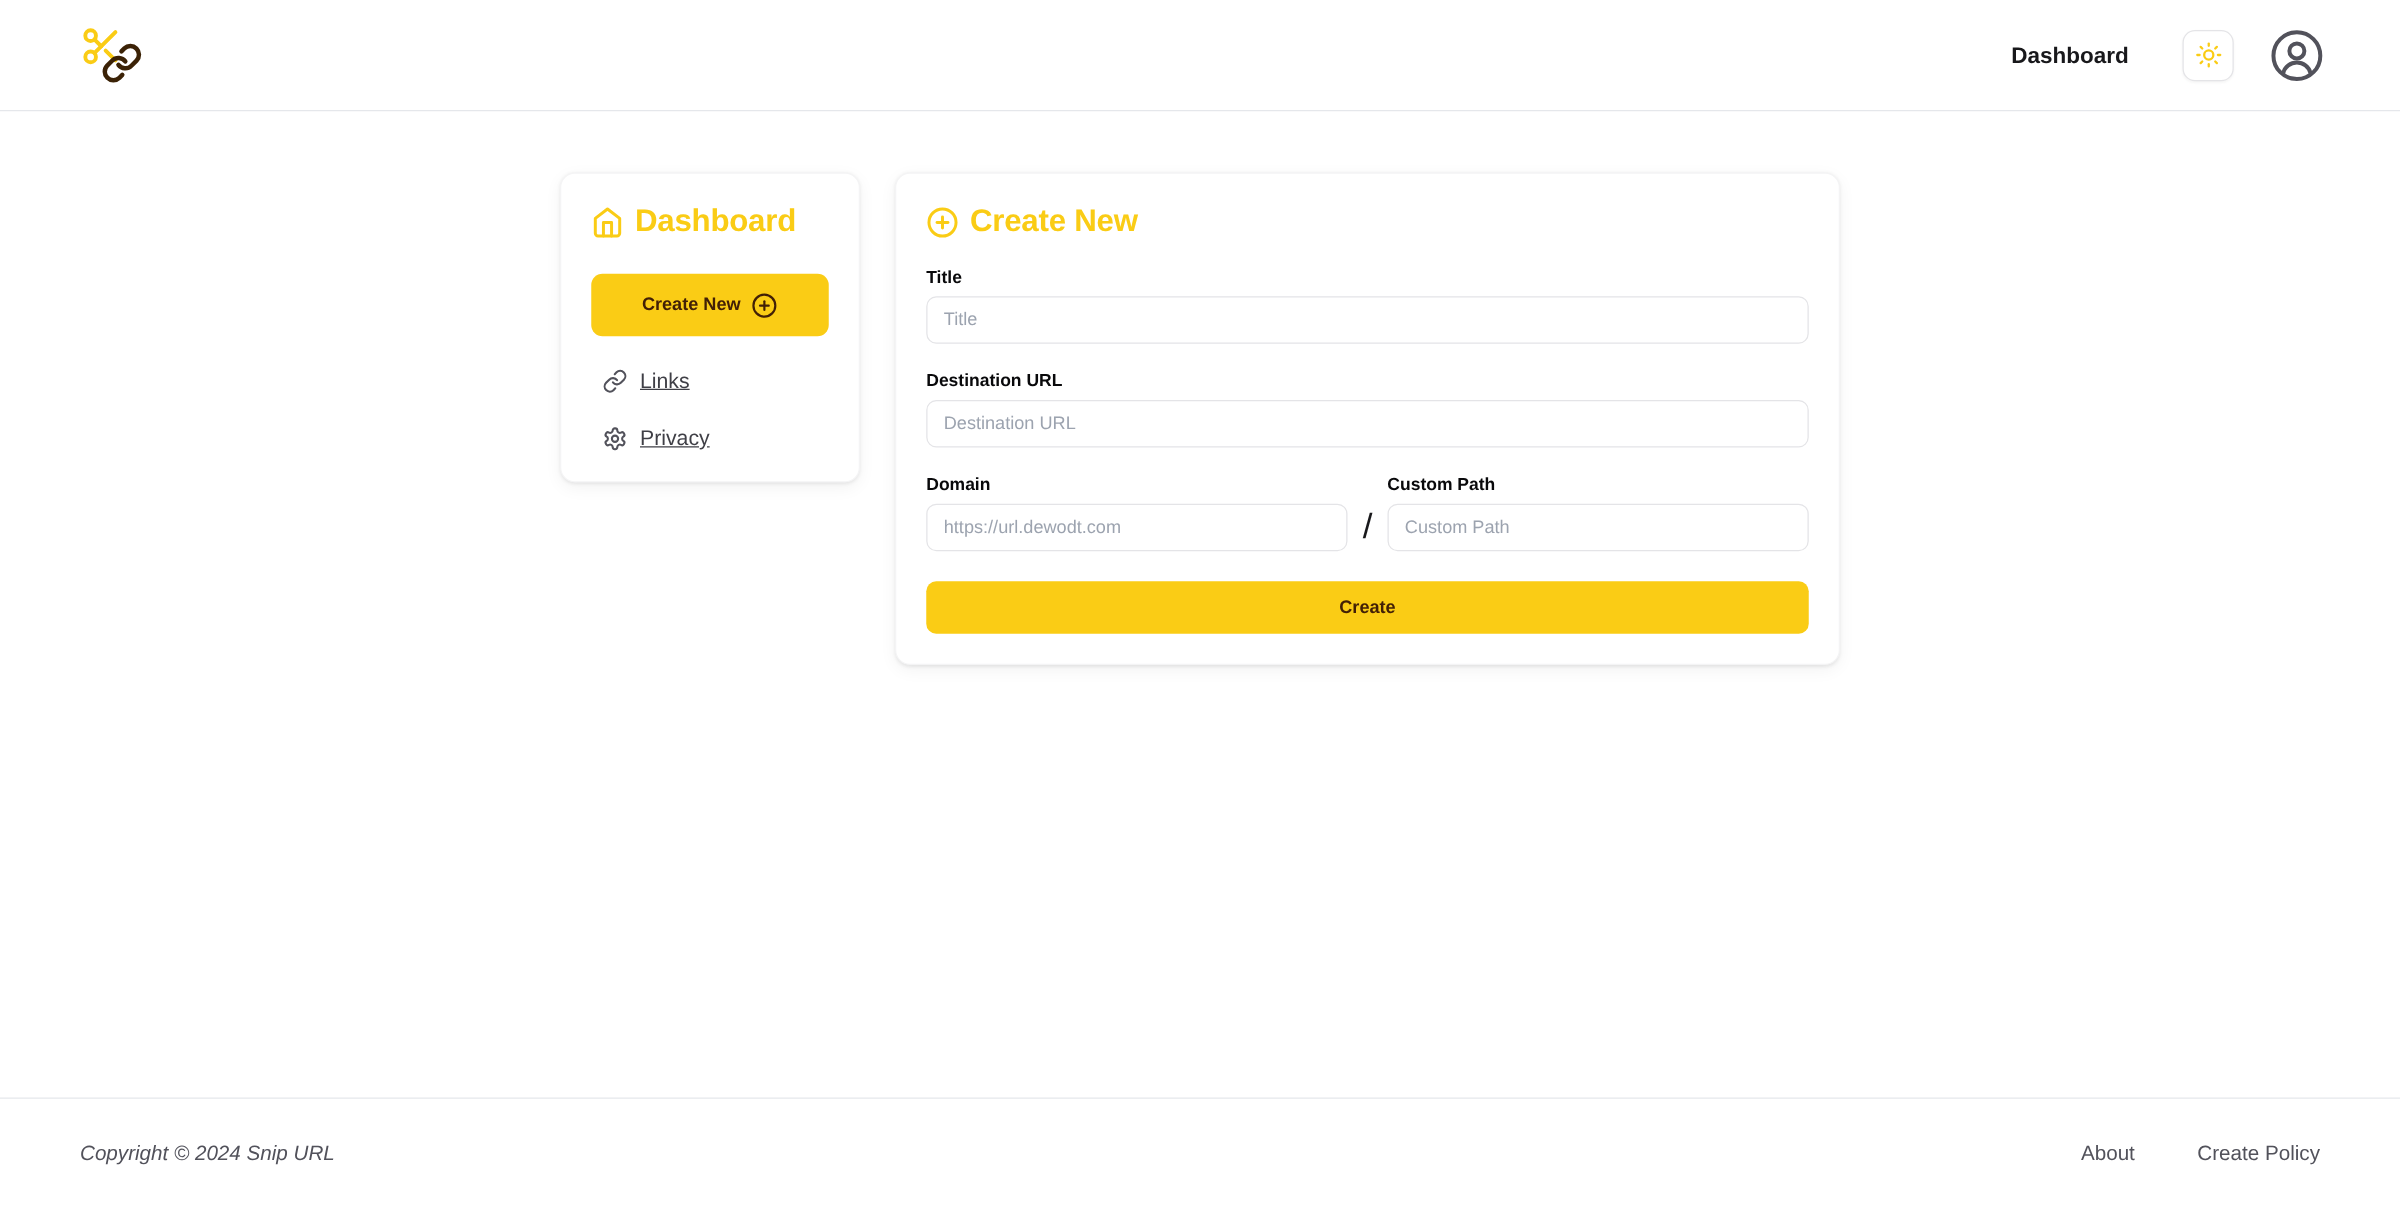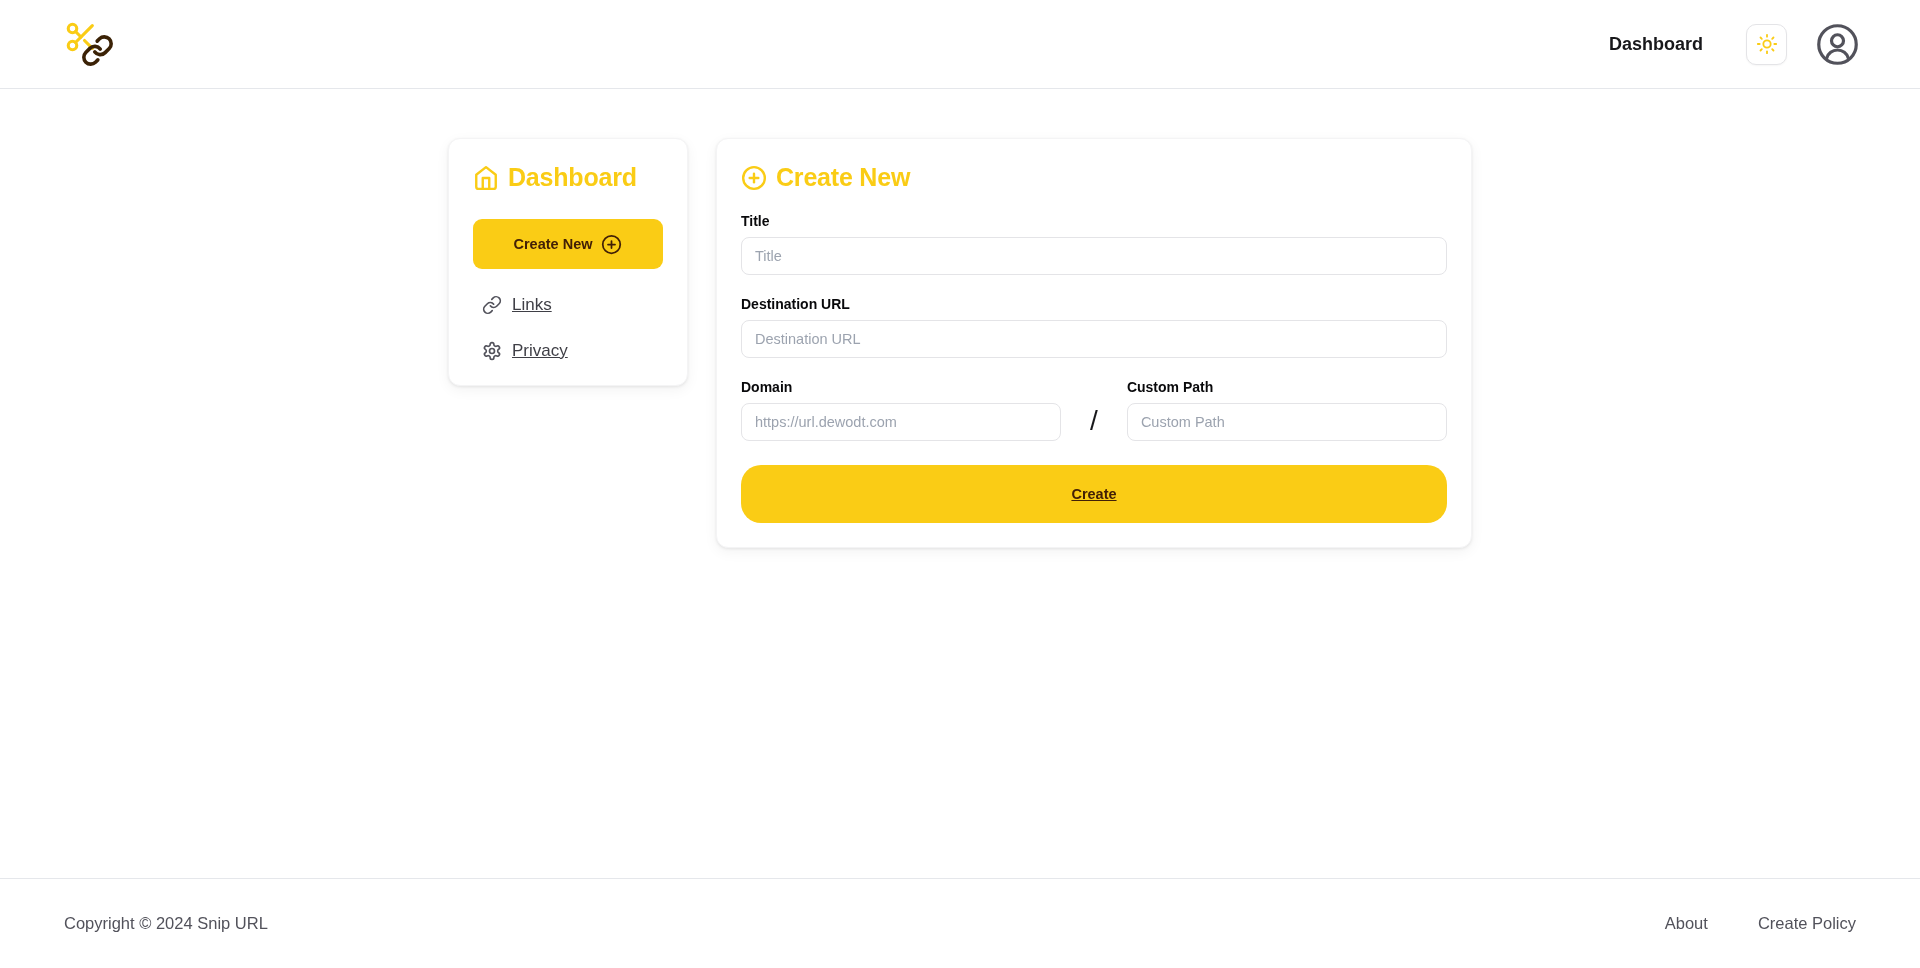--- a/index.html
+++ b/index.html
@@ -139,57 +139,56 @@
     font-family: "Liberation Sans", sans-serif;
     font-size: 14.5px;
     color: #18181b;
     outline: none;
     background: #fff;
   }
   .text-input::placeholder { color: #9ca3af; }
   .domain-row {
     display: flex;
     align-items: flex-end;
-    gap: 27px;
+    gap: 10px;
   }
   .domain-row .field-group { flex: 1 1 0; }
   .path-separator {
     font-size: 28px;
     font-weight: 400;
     color: #18181b;
     padding: 0 2px 4px 2px;
     flex: 0 0 auto;
   }
   .submit-btn {
     margin-top: 24px;
     width: 100%;
-    height: 58px;
+    height: 42px;
     border: none;
-    border-radius: 20px;
+    border-radius: 8px;
     background: var(--primary);
     color: var(--primary-content);
     font-family: "Liberation Sans", sans-serif;
     font-size: 14.5px;
     font-weight: 600;
     cursor: pointer;
-    text-decoration: underline;
   }
 
   
   .footer {
     flex: 0 0 auto;
     height: 90px;
     border-top: 1px solid var(--border);
     display: flex;
     align-items: center;
     justify-content: space-between;
     padding: 0 64px;
     background: #fff;
   }
-  .footer-copy { font-size: 16.5px; color: var(--muted-text); }
+  .footer-copy { font-size: 16.5px; color: var(--muted-text); font-style: italic; }
   .footer-links { display: flex; align-items: center; gap: 50px; }
   .footer-link { font-size: 16.5px; color: var(--muted-text); cursor: pointer; text-decoration: none; }
 
   svg { display: block; }
 </style>
 </head>
 <body>
 
 <header class="header">
   <a class="logo">

